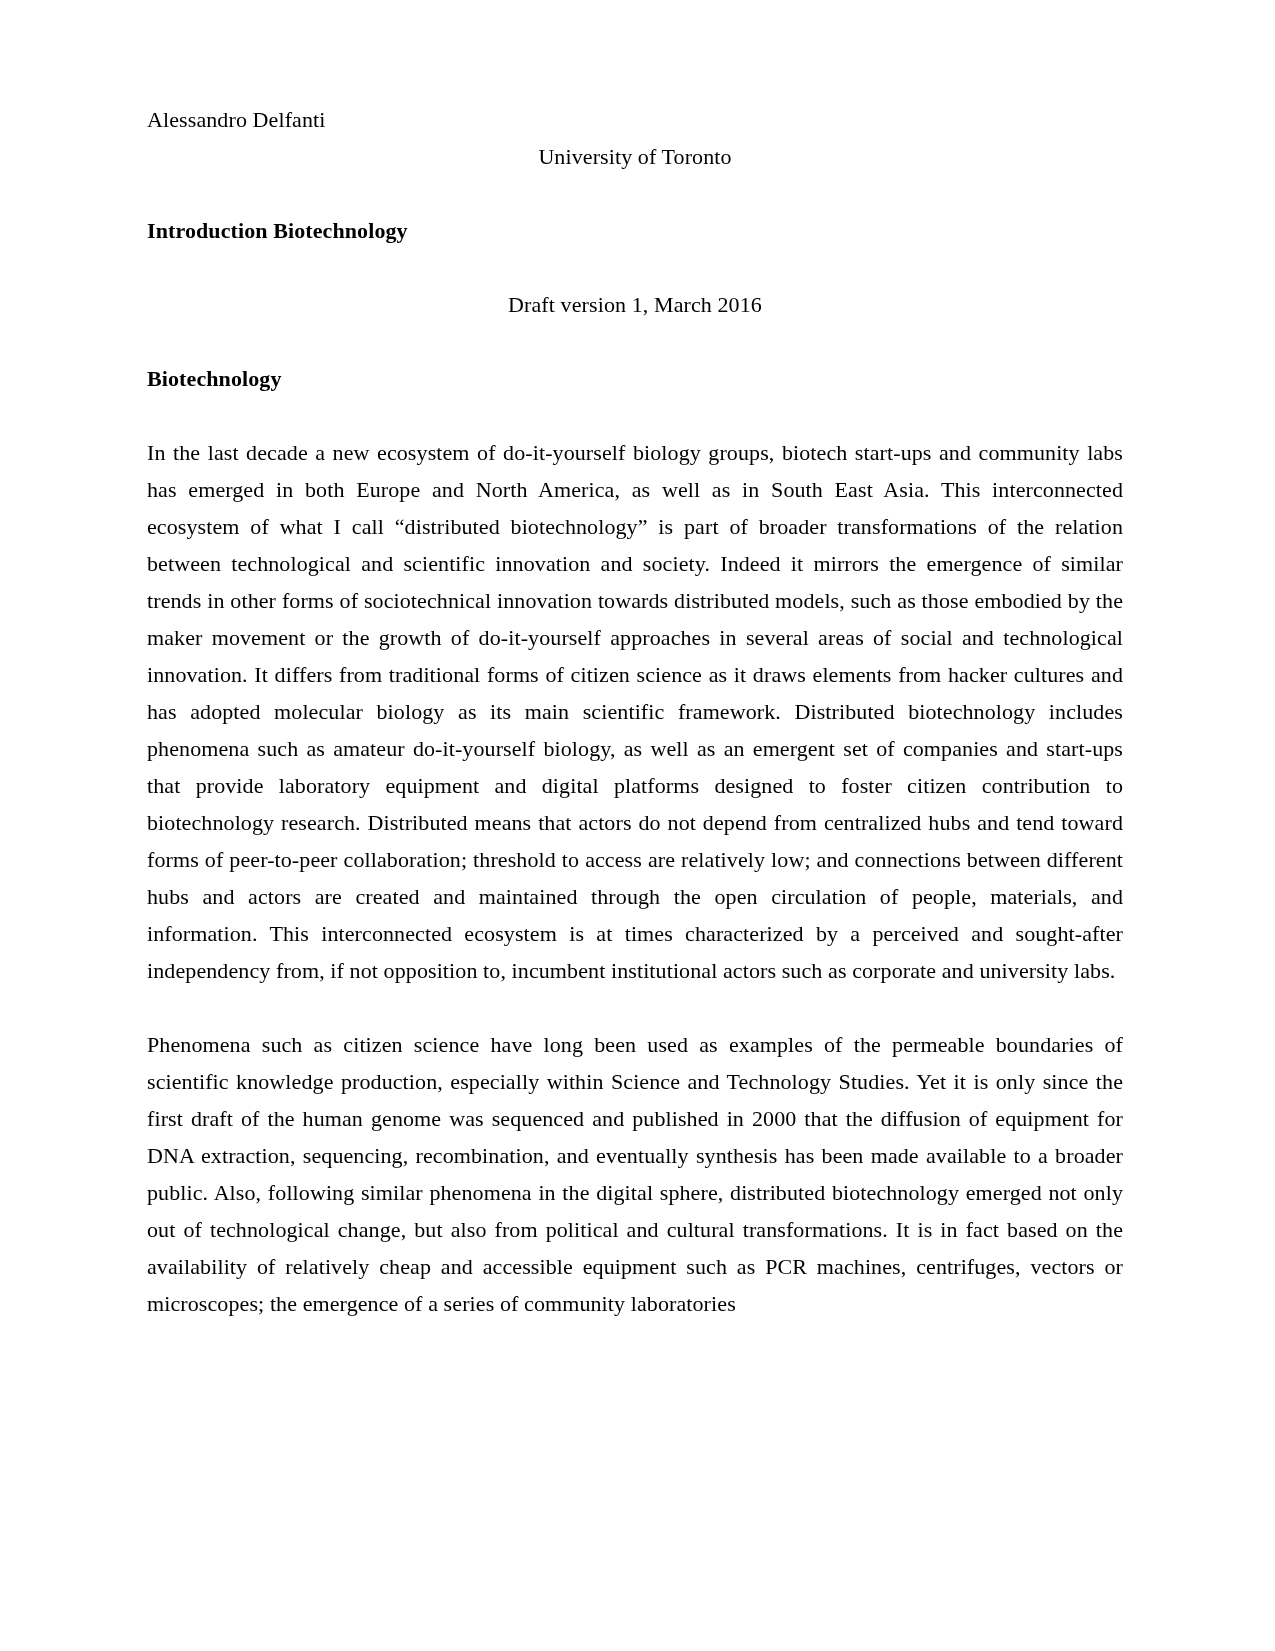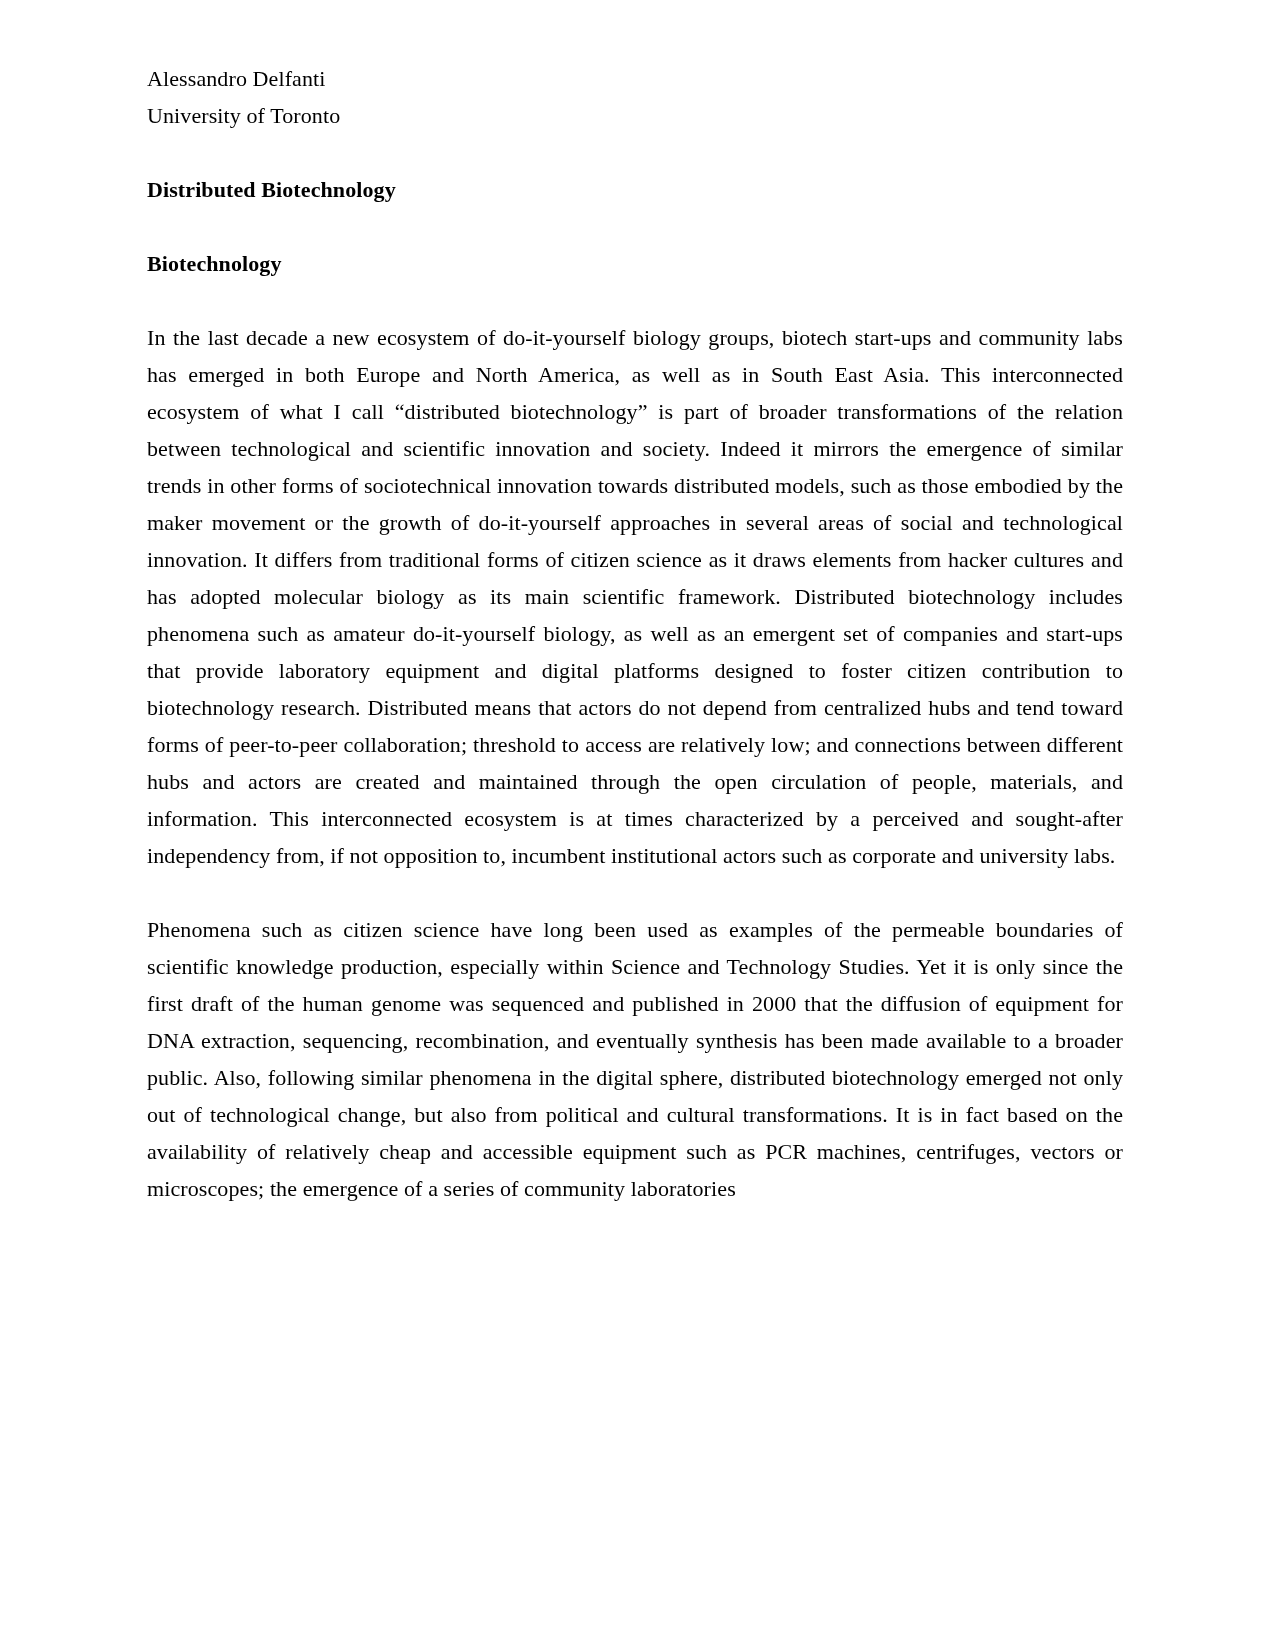--- a/index.html
+++ b/index.html
@@ -11,52 +11,54 @@
     width: 1275px;
     height: 1651px;
     font-family: "Liberation Serif", "DejaVu Serif", serif;
     color: #000000;
     overflow: hidden;
   }
   .page {
     box-sizing: border-box;
     width: 1275px;
     height: 1203px;
-    padding: 60px 152px 0 147px;
+    padding: 101px 152px 0 147px;
     background: #ffffff;
   }
   .page p {
     margin: 0;
     font-size: 22px;
     line-height: 37px;
     letter-spacing: 0.1px;
   }
   .line {
     margin: 0;
   }
   .block-end {
     margin: 0 0 37px 0 !important;
+    text-align: center;
   }
   .heading {
     font-weight: bold;
     margin: 0 0 37px 0 !important;
   }
   .para {
     text-align: justify;
     margin: 0 0 37px 0 !important;
   }
 </style>
 </head>
 <body>
 
 <div class="page">
   <p class="line">Alessandro Delfanti</p>
   <p class="line block-end">University of Toronto</p>
 
-  <p class="heading">Distributed Biotechnology</p>
+  <p class="heading">Introduction Biotechnology</p>
 
+  <p class="line block-end">Draft version 1, March 2016</p>
 
   <p class="heading">Biotechnology</p>
 
   <p class="para">In the last decade a new ecosystem of do-it-yourself biology groups, biotech start-ups and community labs has emerged in both Europe and North America, as well as in South East Asia. This interconnected ecosystem of what I call “distributed biotechnology” is part of broader transformations of the relation between technological and scientific innovation and society. Indeed it mirrors the emergence of similar trends in other forms of sociotechnical innovation towards distributed models, such as those embodied by the maker movement or the growth of do-it-yourself approaches in several areas of social and technological innovation. It differs from traditional forms of citizen science as it draws elements from hacker cultures and has adopted molecular biology as its main scientific framework. Distributed biotechnology includes phenomena such as amateur do-it-yourself biology, as well as an emergent set of companies and start-ups that provide laboratory equipment and digital platforms designed to foster citizen contribution to biotechnology research. Distributed means that actors do not depend from centralized hubs and tend toward forms of peer-to-peer collaboration; threshold to access are relatively low; and connections between different hubs and actors are created and maintained through the open circulation of people, materials, and information. This interconnected ecosystem is at times characterized by a perceived and sought-after independency from, if not opposition to, incumbent institutional actors such as corporate and university labs.</p>
 
   <p class="para">Phenomena such as citizen science have long been used as examples of the permeable boundaries of scientific knowledge production, especially within Science and Technology Studies. Yet it is only since the first draft of the human genome was sequenced and published in 2000 that the diffusion of equipment for DNA extraction, sequencing, recombination, and eventually synthesis has been made available to a broader public. Also, following similar phenomena in the digital sphere, distributed biotechnology emerged not only out of technological change, but also from political and cultural transformations. It is in fact based on the availability of relatively cheap and accessible equipment such as PCR machines, centrifuges, vectors or microscopes; the emergence of a series of community laboratories</p>
 </div>
 
 </body></html>

